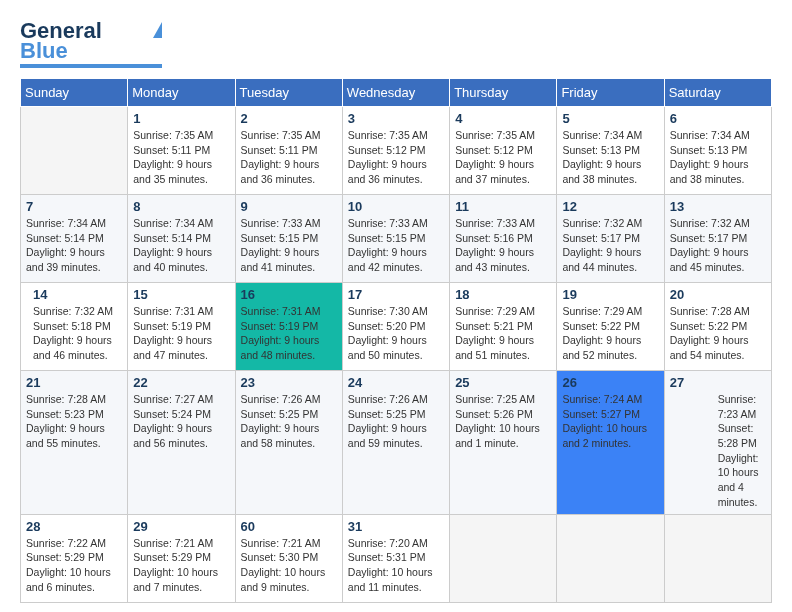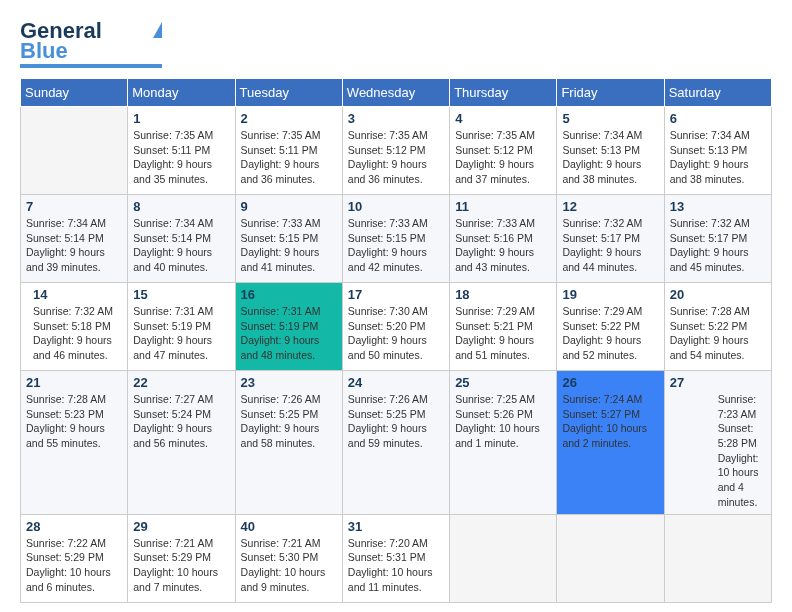--- a/index.html
+++ b/index.html
@@ -326,21 +326,21 @@
 and 6 minutes.</div>
         </td>
         <td style="background: rgb(255, 255, 255);">
           <div class="day-number">29</div>
           <div class="day-info" style="white-space: pre-line;">Sunrise: 7:21 AM
 Sunset: 5:29 PM
 Daylight: 10 hours
 and 7 minutes.</div>
         </td>
         <td style="background: rgb(255, 255, 255);">
-          <div class="day-number">40</div>
+          <div class="day-number">60</div>
           <div class="day-info" style="white-space: pre-line;">Sunrise: 7:21 AM
 Sunset: 5:30 PM
 Daylight: 10 hours
 and 9 minutes.</div>
         </td>
         <td style="background: rgb(255, 255, 255);">
           <div class="day-number">31</div>
           <div class="day-info" style="white-space: pre-line;">Sunrise: 7:20 AM
 Sunset: 5:31 PM
 Daylight: 10 hours

